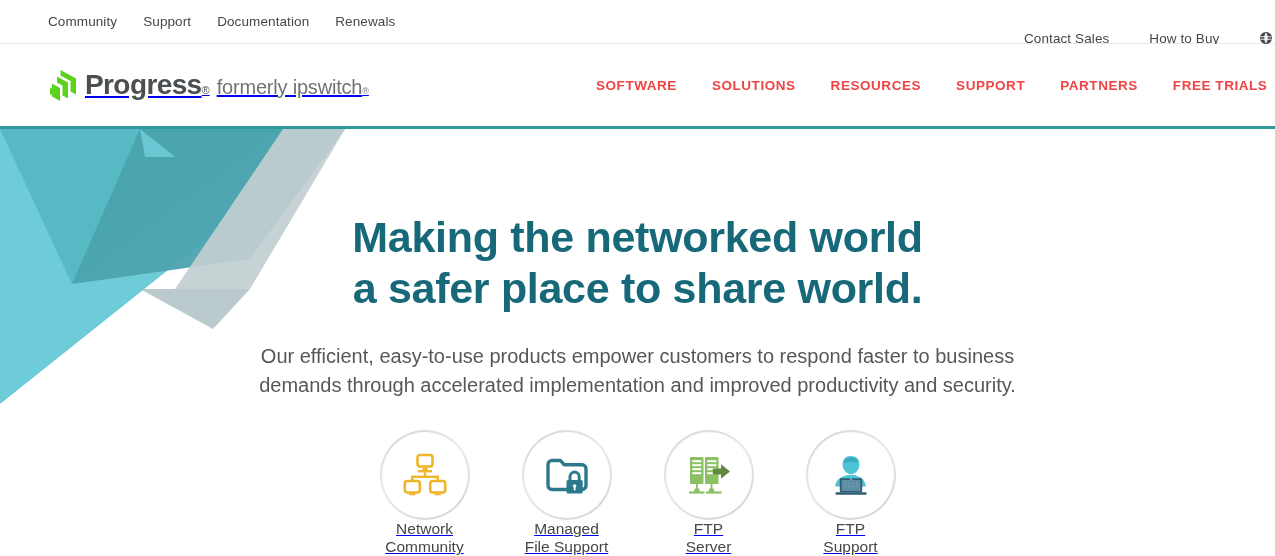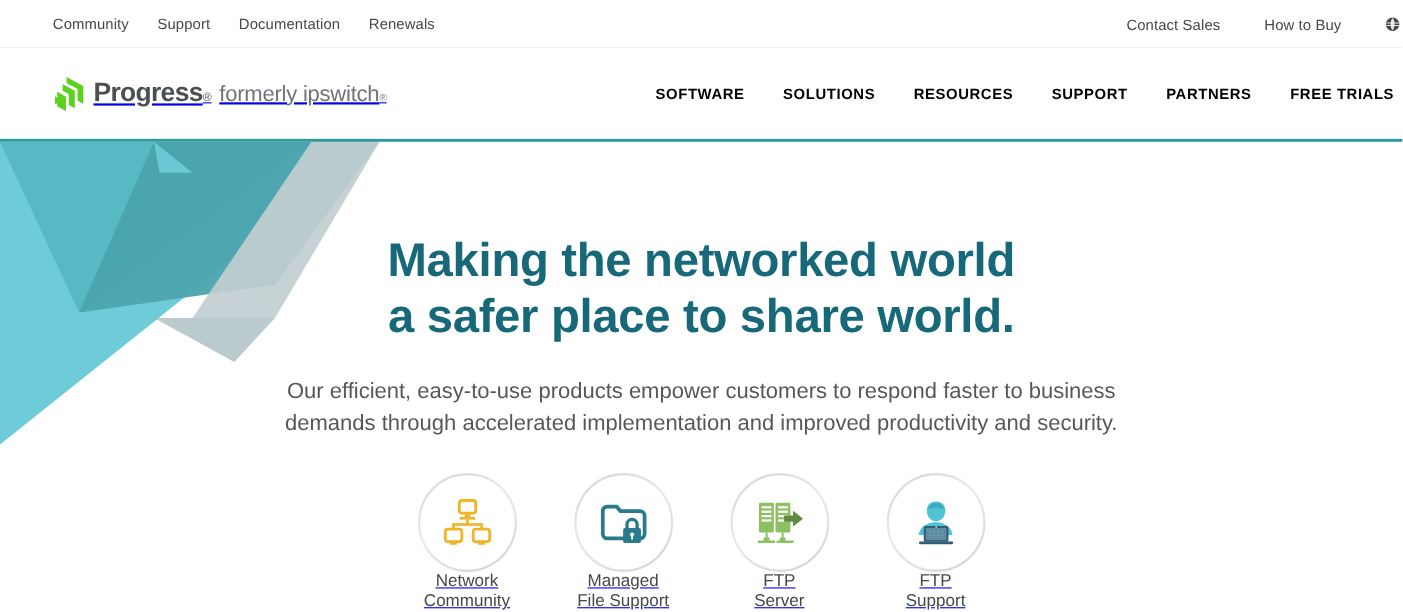--- a/index.html
+++ b/index.html
@@ -28,21 +28,21 @@
     text-decoration:none;
     margin-right:26px;
     white-space:nowrap;
     letter-spacing:.1px;
   }
   .util-right {
     display:flex;
     align-items:center;
     position:absolute;
     left:1024px;
-    top:0;
+    top:16px;
     height:44px;
     white-space:nowrap;
   }
   .util-right .util-link { margin-right:0; margin-left:0; }
   .util-right .util-sep { width:40px; display:inline-block; }
   .lang {
     display:flex; align-items:center; gap:5px;
     font-size:13.5px; color:#44484b; margin-left:40px;
   }
   .globe-icon { display:block; width:14px; height:14px; }
@@ -53,21 +53,21 @@
     display:flex;
     align-items:center;
     padding-left:48px;
     position:relative;
     background:#fff;
   }
   .brand { display:flex; align-items:center; gap:9px; }
   .brand-mark { display:block; width:28px; height:31px; }
   .brand-text { display:flex; align-items:baseline; }
   .brand-progress {
-    font-size:24px;
+    font-size:28px;
     font-weight:bold;
     color:#4b4f52;
     letter-spacing:-.6px;
     line-height:1;
   }
   .brand-sup { font-size:11px; color:#4b4f52; vertical-align:super; line-height:1; }
   .brand-formerly {
     font-size:20px;
     color:#6f7377;
     margin-left:7px;
@@ -82,21 +82,21 @@
     top:0;
     height:82px;
     display:flex;
     align-items:center;
     white-space:nowrap;
   }
   .nav-link {
     font-size:13.5px;
     font-weight:bold;
     letter-spacing:.55px;
-    color:#000000;
+    color:#ef4444;
     text-decoration:none;
     margin-right:35px;
   }
   .nav-link:last-of-type { margin-right:20px; }
 
   .teal-rule { height:3px; background:#2f9a9e; width:100%; }
 
   
   .hero {
     position:relative;

